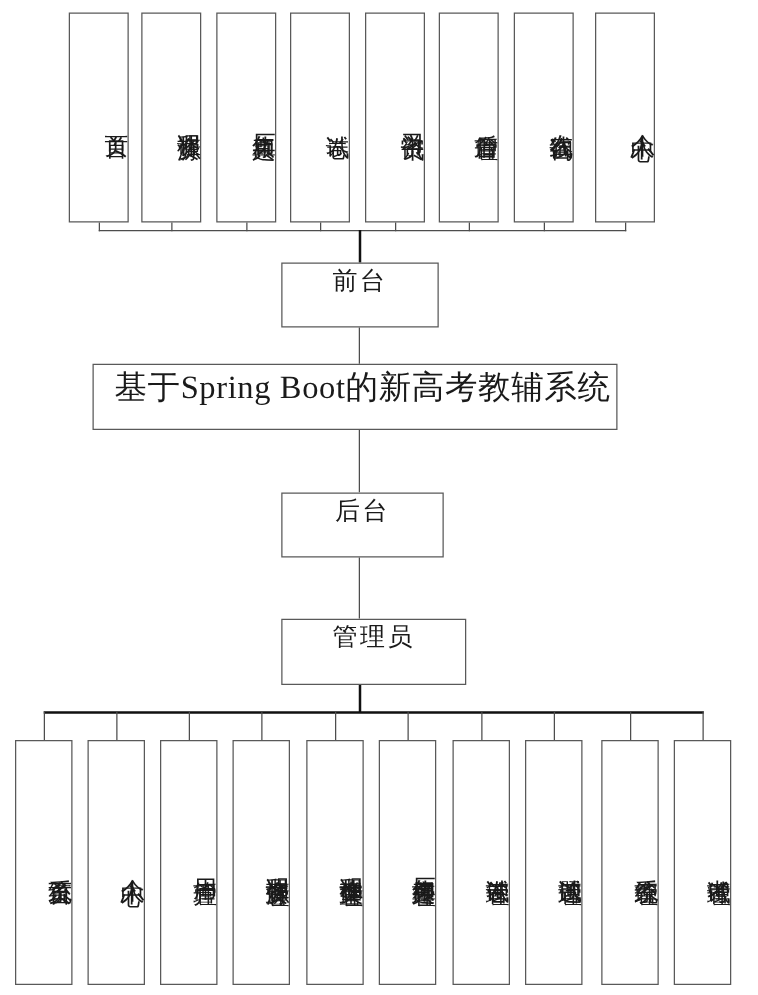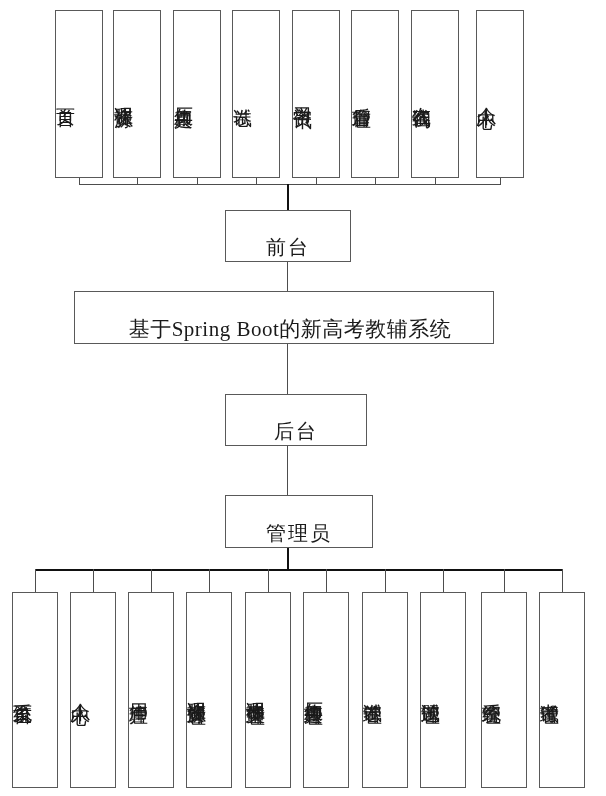--- a/index.html
+++ b/index.html
@@ -17,21 +17,21 @@
     overflow: hidden;
   }
 
   
   .node {
     position: absolute;
     box-sizing: border-box;
     border: 1px solid #595959;
     background: #ffffff;
     display: flex;
-    align-items: flex-end;
+    align-items: flex-start;
     justify-content: center;
     text-align: center;
     color: #1a1a1a;
   }
 
   
   .leaf {
     writing-mode: vertical-rl;
     text-orientation: upright;
     line-height: 1.02;
@@ -43,21 +43,21 @@
     display: block;
     white-space: nowrap;
   }
 
   
   .hnode {
     font-size: 20px;
     letter-spacing: 2px;
   }
   .title-node {
-    font-size: 21px;
+    font-size: 26px;
     letter-spacing: 0.5px;
     padding-left: 12px;
   }
 
   
   .ln {
     position: absolute;
     background: #4d4d4d;
   }
   .ln.v { width: 1px; }
@@ -113,21 +113,21 @@
   </div>
 
   <div class="ln v" style="left:287px; top:262px; height:30px;"></div>
 
   <div class="node title-node" style="left:74px; top:291px; width:420px; height:53px;">
     <span>基于Spring Boot的新高考教辅系统</span>
   </div>
 
   <div class="ln v" style="left:287px; top:344px; height:50px;"></div>
 
-  <div class="node hnode" style="left:225px; top:394px; width:142px; height:52px;">
+  <div class="node hnode" style="left:225px; top:394px; width:130px; height:52px;">
     <span>后台</span>
   </div>
 
   <div class="ln v" style="left:287px; top:446px; height:49px;"></div>
 
   <div class="node hnode" style="left:225px; top:495px; width:148px; height:53px;">
     <span>管理员</span>
   </div>
 
   <div class="ln thick-v" style="left:287px; top:548px; height:22px;"></div>

